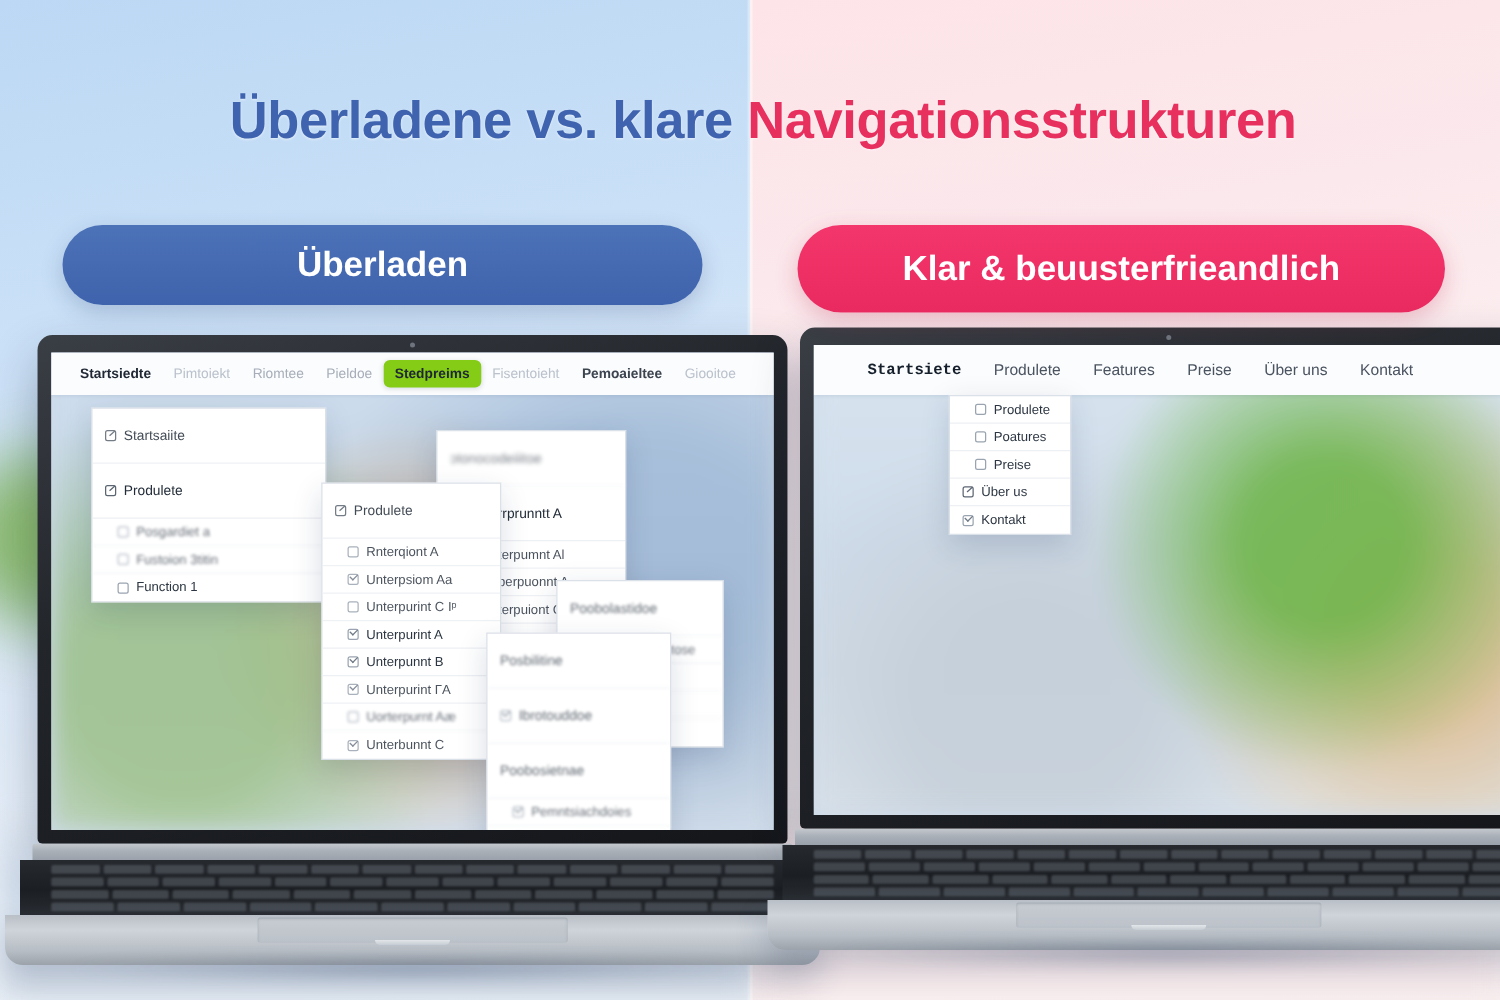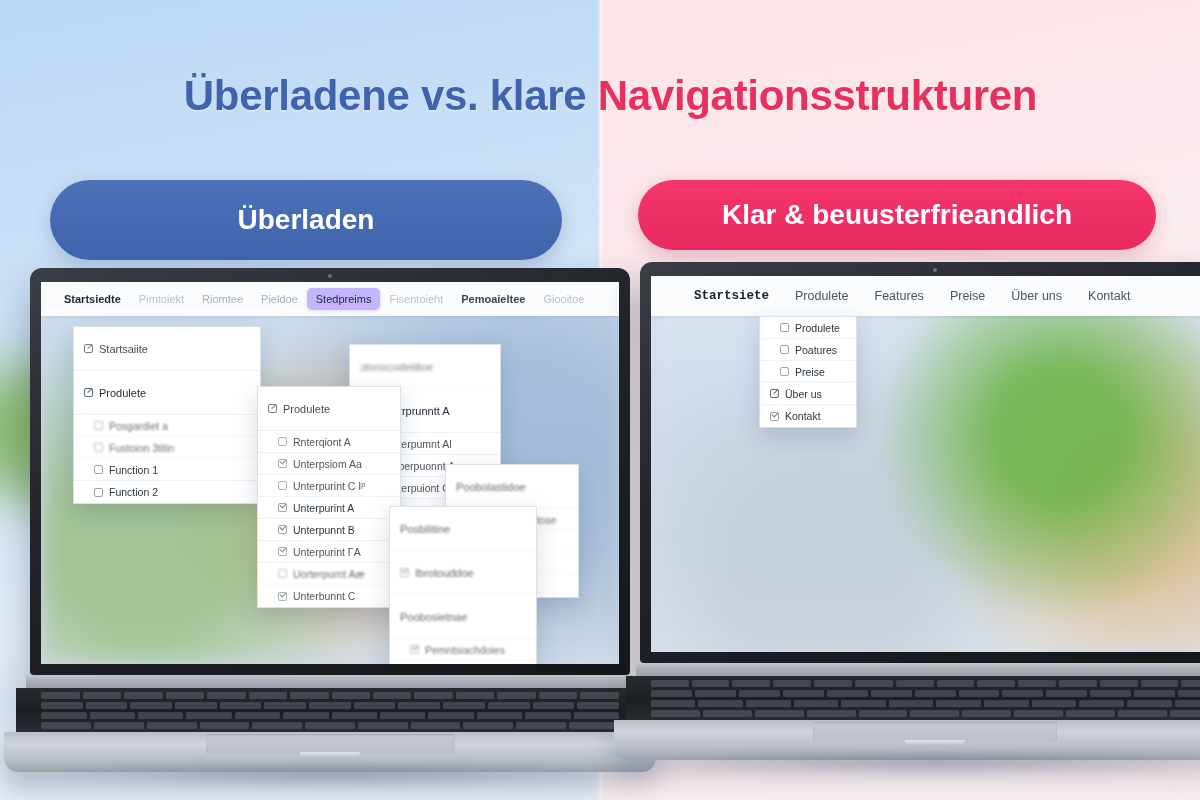--- a/index.html
+++ b/index.html
@@ -65,21 +65,21 @@
   .headline .t-blue { color: #3f63ae; text-shadow: 0 1px 2px rgba(255,255,255,.6); margin-left: 21px; }
   .headline .t-pink { color: #e8305f; text-shadow: 0 1px 2px rgba(255,255,255,.6); }
 
   
   .pill {
     position: absolute; z-index: 20;
     display: flex; align-items: center; justify-content: center;
     color: #fff; font-weight: 700; border-radius: 40px;
     box-shadow: 0 6px 18px rgba(40,60,110,.22);
   }
-  .pill-left  { left: 50px;  top: 180px; width: 512px; height: 80px;
+  .pill-left  { left: 50px;  top: 180px; width: 512px; height: 64px;
       background: linear-gradient(180deg,#4c72b8 0%,#3f63ac 100%); font-size: 28px; }
   .pill-right { left: 638px; top: 180px; width: 518px; height: 70px;
       background: linear-gradient(180deg,#f3366b 0%,#e92a60 100%); font-size: 28px;
       box-shadow: 0 6px 18px rgba(190,40,80,.25); }
 
   
   .laptop { position: absolute; z-index: 10; }
   .laptop-left  { left: 30px;  top: 268px; width: 600px; }
   .laptop-right { left: 640px; top: 262px; width: 590px; }
 
@@ -132,21 +132,21 @@
   .navbar-right { height: 40px; padding: 0 8px 0 30px; gap: 0; }
 
   .nav-item {
     font-size: 11px; color: #717a87; white-space: nowrap;
     padding: 5px 9px; border-radius: 5px;
   }
   .nav-item.active {
     color: #1e2733; font-weight: 700;
   }
   .nav-item.chip {
-    background: #c4b5fd; color: #1e2733; font-weight: 400;
+    background: #84cc16; color: #1e2733; font-weight: 700;
     box-shadow: 0 1px 4px rgba(30,50,90,.16);
   }
   .nav-item.faint  { color: #b9c1cc; }
   .nav-item.faint2 { color: #a6aeb9; }
   .nav-item.dark   { color: #3c4450; font-weight: 700; }
 
   .navbar-right .nav-item { font-size: 12.5px; color: #4a5360; padding: 5px 13px; }
   .navbar-right .nav-item.active { color: #16202c; font-weight: 700; font-family: Liberation Mono, monospace; }
 
   
@@ -303,24 +303,20 @@
             <span>Posgardiet a</span>
           </div>
           <div class="panel-row indent blur2">
             <span class="cb"></span>
             <span>Fustoion 3titin</span>
           </div>
           <div class="panel-row indent">
             <span class="cb"></span>
             <span>Function 1</span>
           </div>
-          <div class="panel-row indent">
-            <span class="cb"></span>
-            <span>Function 2</span>
-          </div>
         </div>
 
         <div class="panel" style="left:308px; top:62px; width:152px;">
           <div class="panel-row head blur3">
             <span>ɔtonocodeiiitoe</span>
           </div>
           <div class="panel-row head">
             <span class="cb pen"></span>
             <span>Unterrprunntt A</span>
           </div>

